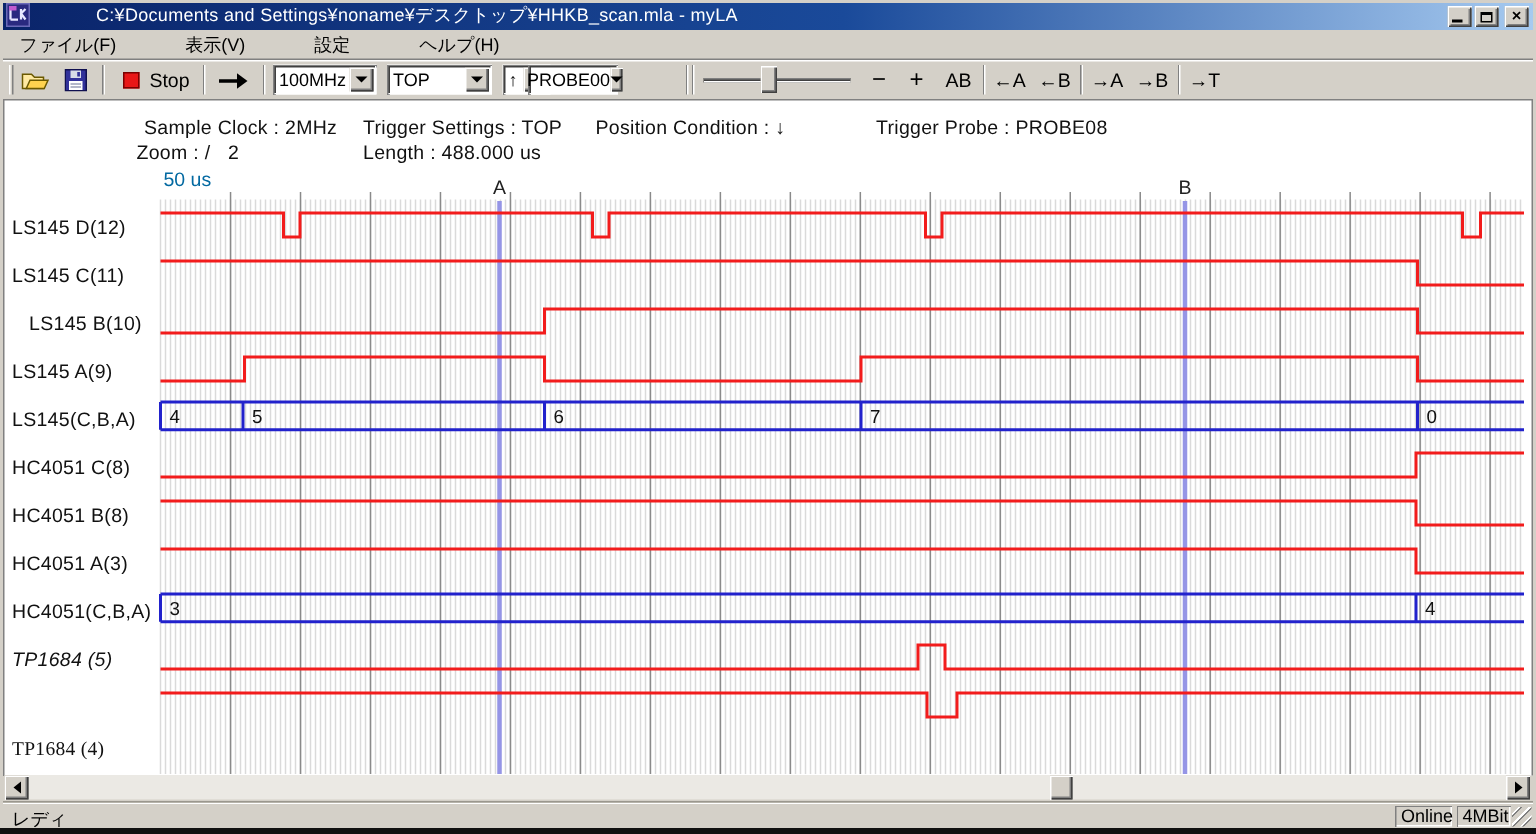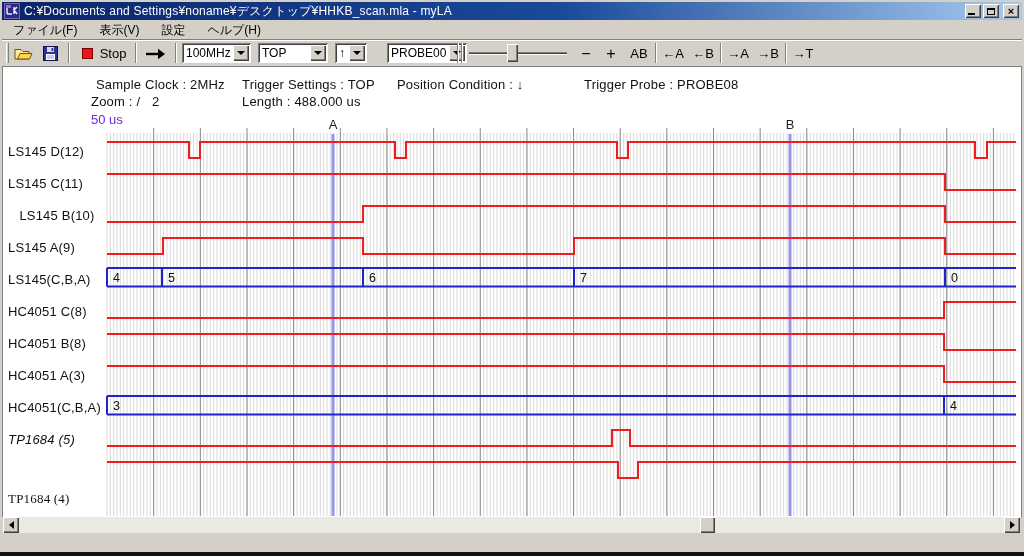--- a/index.html
+++ b/index.html
@@ -4,30 +4,30 @@
 <style>
   html,body{margin:0;padding:0;background:#101010;}
   *{box-sizing:border-box;}
   #stage{position:relative;width:1024px;height:556px;overflow:hidden;
          font-family:"Liberation Sans",sans-serif;background:#d4d0c8;color:#000;}
   .abs{position:absolute;}
 
   
   #titlebar{left:2px;top:2px;width:1020px;height:18px;
     background:linear-gradient(90deg,#0a246a 0%,#1a4a9a 55%,#a6caf0 100%);
-    display:flex;align-items:center;}
+    display:flex;gap:40px;}
   #title-text{color:#fff;font-size:12px;margin-left:4px;white-space:nowrap;letter-spacing:0.2px;}
   .winbtn{width:16px;height:14px;background:#d4d0c8;margin-left:2px;position:relative;
     box-shadow:inset 1px 1px 0 #ffffff,inset -1px -1px 0 #404040,inset 2px 2px 0 #d4d0c8,inset -2px -2px 0 #808080;
     display:flex;align-items:center;justify-content:center;font-size:11px;font-weight:bold;line-height:1;}
   #winbtns{position:absolute;right:3px;top:2px;display:flex;}
   .glyph-min{position:absolute;left:3px;bottom:3px;width:7px;height:2px;background:#000;}
   .glyph-max{width:8px;height:7px;border:1px solid #000;border-top:2px solid #000;}
   
-  #menubar{left:2px;top:21px;width:1020px;height:18px;display:flex;align-items:center;padding-left:4px;}
+  #menubar{left:2px;top:21px;width:1020px;height:18px;display:flex;align-items:center;padding-left:4px;gap:24px;}
   .menu-item{font-size:12px;padding:1px 7px;margin-right:8px;}
   
   #toolbar{left:2px;top:39px;width:1020px;height:27px;border-top:1px solid #808080;
     box-shadow:inset 0 1px 0 #ffffff;display:block;}
   .tb{position:absolute;top:3px;height:21px;display:flex;align-items:center;justify-content:center;}
   .grip{width:3px;height:20px;box-shadow:inset 1px 0 0 #fff,inset -1px 0 0 #808080;}
   .sep{width:2px;height:20px;box-shadow:inset 1px 0 0 #808080,inset -1px 0 0 #fff;}
   .tbtn{font-size:13px;color:#000;white-space:nowrap;}
   .combo{background:#fff;height:20px;
     box-shadow:inset 1px 1px 0 #808080,inset -1px -1px 0 #fff,inset 2px 2px 0 #404040;
@@ -39,21 +39,21 @@
   .tri-down{width:0;height:0;border-left:4px solid transparent;border-right:4px solid transparent;border-top:4px solid #000;}
   .stop-square{width:11px;height:11px;background:#e81717;border:1px solid #7a0000;margin-right:7px;}
   .slider-track{position:absolute;left:0;right:0;top:9px;height:3px;
     box-shadow:inset 0 1px 0 #808080,inset 0 -1px 0 #fff;background:#404040;}
   .slider-thumb{position:absolute;top:1px;width:11px;height:18px;background:#d4d0c8;
     box-shadow:inset 1px 1px 0 #fff,inset -1px -1px 0 #404040,inset -2px -2px 0 #808080;}
   
   #client{left:2px;top:66px;width:1020px;height:451px;background:#fff;
     box-shadow:inset 1px 1px 0 #808080,inset -1px 0 0 #808080;}
   .info{position:absolute;font-size:13px;letter-spacing:0.2px;white-space:nowrap;color:#111;}
-  #time-label{position:absolute;left:91px;top:112px;font-size:13px;color:#6d28d9;}
+  #time-label{position:absolute;left:109px;top:112px;font-size:13px;color:#0369a1;}
   .marker-label{position:absolute;top:117px;font-size:13px;color:#222;transform:translateX(-50%);}
   .ch-label{position:absolute;left:8px;width:98px;font-size:13px;letter-spacing:0.2px;color:#111;white-space:nowrap;}
   #wavesvg{position:absolute;left:0;top:0;pointer-events:none;}
   
   #hscroll{left:3px;top:517px;width:1017px;height:16px;background:#ebe9e4;}
   .sbtn{position:absolute;top:0;width:16px;height:16px;background:#d4d0c8;
     box-shadow:inset 1px 1px 0 #fff,inset -1px -1px 0 #404040,inset -2px -2px 0 #808080;
     display:flex;align-items:center;justify-content:center;}
   .tri-left{width:0;height:0;border-top:4px solid transparent;border-bottom:4px solid transparent;border-right:5px solid #000;}
   .tri-right{width:0;height:0;border-top:4px solid transparent;border-bottom:4px solid transparent;border-left:5px solid #000;}
@@ -144,21 +144,21 @@
       <span class="combo-btn">
           <span class="tri-down"></span>
         </span>
     </div>
     <div class="tb combo" style="left:333px;width:32px">
       <span class="combo-val">↑</span>
       <span class="combo-btn">
           <span class="tri-down"></span>
         </span>
     </div>
-    <div class="tb combo" style="left:385px;width:80px">
+    <div class="tb combo" style="left:350px;width:60px">
       <span class="combo-val">PROBE00</span>
       <span class="combo-btn">
           <span class="tri-down"></span>
         </span>
     </div>
 
     <div class="tb sep" style="left:455px"></div>
     <div class="tb sep" style="left:459px"></div>
 
     <div class="tb" style="left:467px;width:98px">
@@ -235,15 +235,21 @@
   <div id="hscroll" class="abs">
     <div class="sbtn" style="left:0">
         <span class="tri-left"></span>
       </div>
     <div id="sthumb" style="left: 697px;"></div>
     <div class="sbtn" style="right:0">
         <span class="tri-right"></span>
       </div>
   </div>
 
+  <div id="statusbar" class="abs">
+    <span id="status-text">レディ</span>
+    <span class="spanel" style="left:928px;width:38px">Online</span>
+    <span class="spanel" style="left:969px;width:36px">4MBit</span>
+    <span id="grip"></span>
+  </div>
 
   <div id="desktop-strip" class="abs"></div>
 </div>
 
 </body></html>

